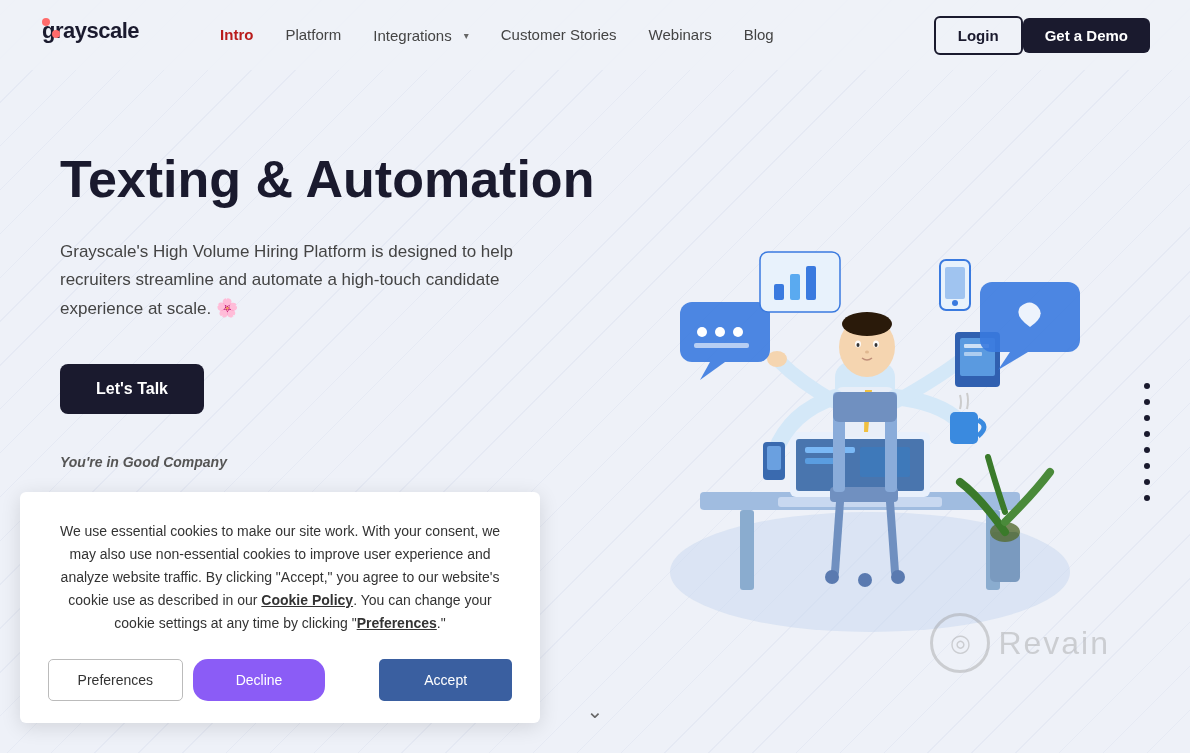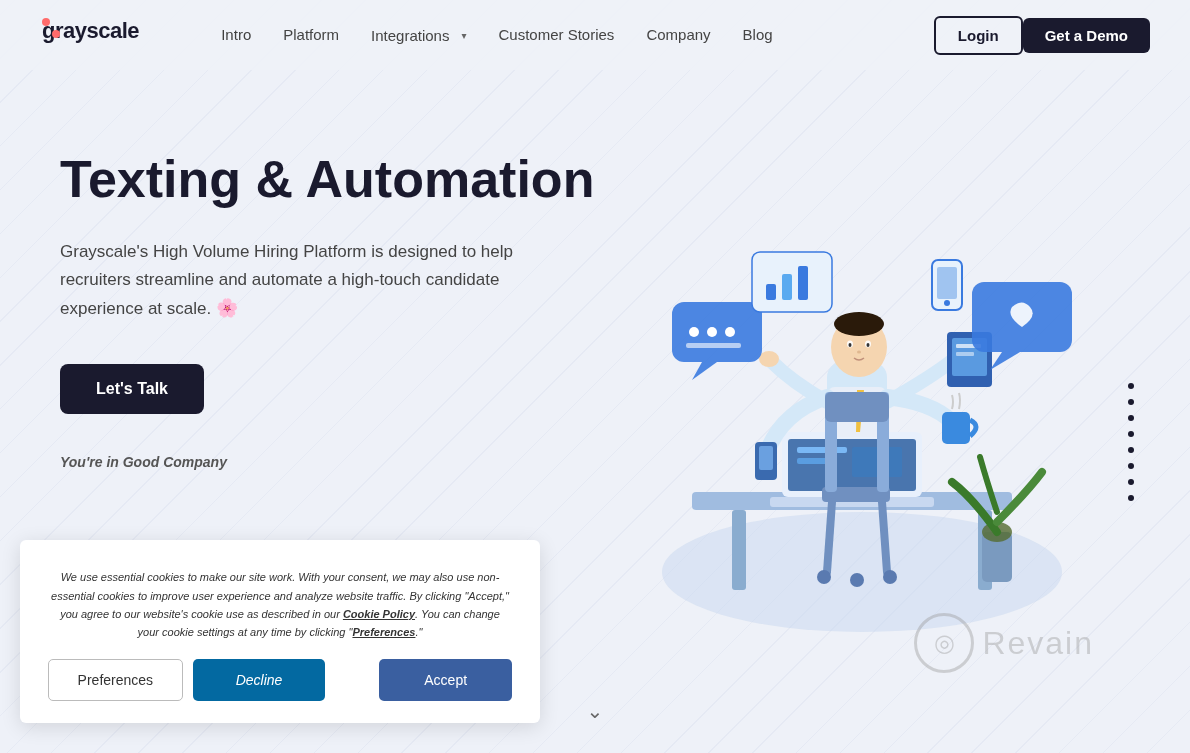--- a/index.html
+++ b/index.html
@@ -65,22 +65,22 @@
     }
 
     .nav-links li a {
       text-decoration: none;
       color: #444;
       font-size: 15px;
       font-weight: 500;
     }
 
     .nav-links li a.active {
-      color: #404040;
-      font-weight: 400;
+      color: #b91c1c;
+      font-weight: 700;
     }
 
     .nav-links li a.has-dropdown {
       display: flex;
       align-items: center;
       gap: 12px;
     }
 
     .dropdown-arrow {
       font-size: 10px;
@@ -114,21 +114,21 @@
       border-radius: 6px;
       cursor: pointer;
     }
 
     
     .hero {
       position: relative;
       z-index: 1;
       display: flex;
       align-items: flex-start;
-      padding: 60px 76px 0 60px;
+      padding: 60px 60px 0 60px;
       height: calc(753px - 70px);
     }
 
     .hero-left {
       flex: 0 0 550px;
       padding-top: 20px;
     }
 
     .hero-title {
       font-size: 52px;
@@ -246,26 +246,25 @@
       left: 20px;
       width: 520px;
       background: #fff;
       border-radius: 6px;
       padding: 28px 28px 22px;
       box-shadow: 0 4px 20px rgba(0,0,0,0.12);
       z-index: 100;
     }
 
     .cookie-text {
-      font-size: 11px;
+      font-size: 14px;
       color: #333;
       line-height: 1.65;
       text-align: center;
-      margin-bottom: 18px;
-      font-style: italic;
+      margin-bottom: 24px;
     }
 
     .cookie-text a {
       color: #333;
       font-weight: 600;
       text-decoration: underline;
     }
 
     .cookie-buttons {
       display: flex;
@@ -281,27 +280,26 @@
       font-size: 14px;
       font-weight: 500;
       border-radius: 5px;
       cursor: pointer;
     }
 
     .btn-decline {
       flex: 1;
       padding: 12px 10px;
       border: none;
-      background: #0369a1;
+      background: #8b5cf6;
       color: #fff;
       font-size: 14px;
       font-weight: 500;
-      border-radius: 5px;
-      cursor: pointer;
-      font-style: italic;
+      border-radius: 15px;
+      cursor: pointer;
     }
 
     .btn-accept {
       flex: 1;
       padding: 12px 10px;
       border: none;
       background: #3a5fa0;
       color: #fff;
       font-size: 14px;
       font-weight: 500;
@@ -326,21 +324,21 @@
   <ul class="nav-links">
     <li><a href="#" class="active">Intro</a></li>
     <li><a href="#">Platform</a></li>
     <li>
         <a href="#" class="has-dropdown">
           <span>Integrations</span>
           <span class="dropdown-arrow">▾</span>
         </a>
       </li>
     <li><a href="#">Customer Stories</a></li>
-    <li><a href="#">Company</a></li>
+    <li><a href="#">Webinars</a></li>
     <li><a href="#">Blog</a></li>
   </ul>
   <div class="nav-actions">
     <button class="btn-login">Login</button>
     <button class="btn-demo">Get a Demo</button>
   </div>
 </nav>
 
 <section class="hero">
   <div class="hero-left">

